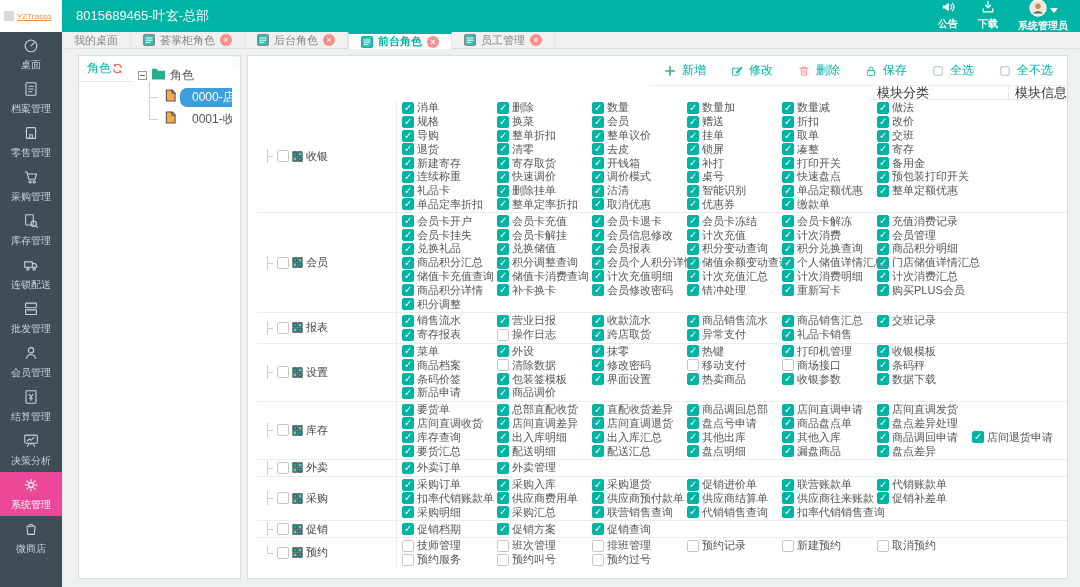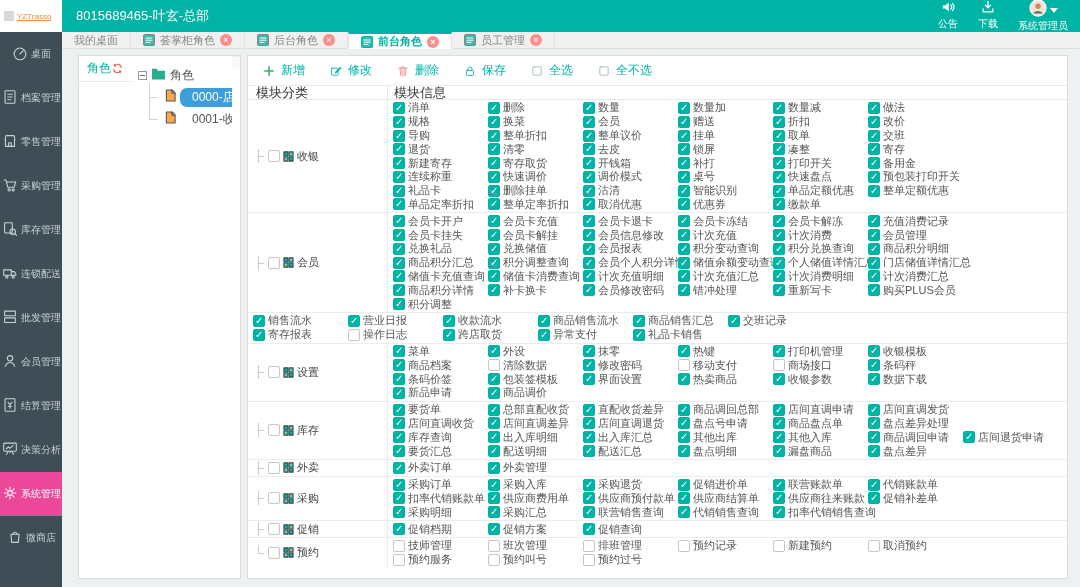--- a/index.html
+++ b/index.html
@@ -7,30 +7,30 @@
   body { font-family:"Liberation Sans","DejaVu Sans",sans-serif; background:#eef1f2; font-size:12px; color:#555; }
   .app { display:flex; flex-direction:column; height:100%; }
 
   
   .topbar { height:32px; background:#00b4a5; display:flex; align-items:center; flex:none; }
   .logo-box { width:62px; height:32px; background:#fff; display:flex; align-items:center; gap:3px; padding:11px 4px; flex:none; }
   .logo-imgph { width:10px; height:10px; background:#d9d9d9; flex:none; }
   .logo-text { color:#ef8a3a; font-size:8px; text-decoration:underline; white-space:nowrap; overflow:hidden; }
   .top-title { color:#fff; font-size:13px; margin-left:14px; }
   .top-right { margin-left:auto; display:flex; align-items:flex-start; gap:20px; padding-right:12px; color:#fff; }
-  .top-item { display:flex; flex-direction:column; align-items:center; gap:0; font-size:10px; cursor:pointer; }
+  .top-item { display:flex; flex-direction:column; align-items:center; gap:0; font-size:10px; cursor:pointer;font-weight:bold; }
   .top-item svg { width:16px; height:16px; }
   .avatar-wrap { display:flex; align-items:center; gap:3px; }
   .avatar-ico svg { width:18px; height:18px; }
   .caret { width:0; height:0; border-left:4px solid transparent; border-right:4px solid transparent; border-top:5px solid #fff; margin-top:2px; }
 
   
   .body { flex:1; display:flex; min-height:0; }
   .sidebar { width:62px; background:#3f4d57; flex:none; display:flex; flex-direction:column; }
-  .side-item { height:44px; display:flex; flex-direction:row; align-items:center; justify-content:center; gap:2px; color:#c6d2d7; font-size:10px; cursor:pointer; }
+  .side-item { height:44px; display:flex; flex-direction:column; align-items:center; justify-content:center; gap:2px; color:#c6d2d7; font-size:10px; cursor:pointer; }
   .side-item svg { width:18px; height:18px; }
   .side-item.active { background:#ec4899; color:#fff; }
 
   .main { flex:1; display:flex; flex-direction:column; min-width:0; }
 
   
   .tabbar { height:17px; background:#f0f0f0; display:flex; align-items:stretch; border-bottom:1px solid #e0e0e0; flex:none; }
   .tab { display:flex; align-items:center; gap:5px; padding:0 12px; font-size:11px; color:#868686; border-right:1px solid #e3e3e3; cursor:pointer; background:transparent; }
   .tab .tab-ico svg { width:12px; height:12px; display:block; }
   .tab.active { background:#fff; color:#00b4a5; font-weight:bold; border-top:2px solid #00b4a5; margin-bottom:-1px; border-left:1px solid #e3e3e3; }
@@ -55,21 +55,21 @@
   .tconn::before { content:""; position:absolute; left:0; top:-4px; bottom:0; border-left:1px solid #d4d4d4; }
   .tconn.last::before { bottom:50%; }
   .tconn::after { content:""; position:absolute; left:0; top:50%; width:9px; border-top:1px solid #d4d4d4; }
   .tree-item svg { width:11px; height:13px; flex:none; }
   .node-label { padding:1px 12px; white-space:nowrap;border-radius:7px; }
   .node-label.selected { background:#3c9fd9; color:#fff; }
   .hscroll { height:12px; flex:none; background:#fafafa; border-top:1px solid #efefef; padding:3px 4px; }
   .hthumb { height:6px; width:90%; background:#dcdcdc; border-radius:3px; }
 
   
-  .perm-panel { flex:1; background:#fff; border:1px solid #dcdcdc; display:flex; flex-direction:column; min-width:0; }
+  .perm-panel { flex:1; background:#fff; border:1px solid #dcdcdc; display:flex; flex-direction:column; min-width:0;align-items:flex-end; }
   .toolbar { height:30px; flex:none; display:flex; align-items:center; gap:24px; padding:0 14px; border-bottom:1px solid #ececec; }
   .tbtn { display:flex; align-items:center; gap:5px; color:#00b4a5; font-size:12px; cursor:pointer; white-space:nowrap; }
   .tbtn svg { width:14px; height:14px; }
   .ic-add { color:#2db566; }
   .ic-teal { color:#00b4a5; }
   .ic-del { color:#f57f7f; }
   .ic-sel { color:#9fb3b9; }
 
   .thead { display:flex; height:14px; flex:none; border-bottom:1px solid #e8e8e8; font-size:13px; color:#333; align-items:center; }
   .col-cat { width:140px; flex:none; padding-left:8px; border-right:1px solid #e8e8e8; height:100%; display:flex; align-items:center; }
@@ -772,20 +772,33 @@
                   </div>
                   <div class="cb-row">
                     <span class="cb-item">
                       <span class="cb checked"></span>
                       <span>积分调整</span>
                     </span>
                   </div>
                 </div>
               </div>
               <div class="section">
+                <div class="sec-cat">
+                  <span class="cconn"></span>
+                  <span class="cb"></span>
+                  <span class="grid-ico">
+                    <svg viewBox="0 0 12 12" fill="none" stroke="currentColor" stroke-width="1.2" stroke-linecap="round" stroke-linejoin="round">
+                      <rect x="1" y="1" width="4.4" height="4.4" fill="#00b4a5"></rect>
+                      <rect x="6.6" y="1" width="4.4" height="4.4" fill="#59cfc3"></rect>
+                      <rect x="1" y="6.6" width="4.4" height="4.4" fill="#59cfc3"></rect>
+                      <rect x="6.6" y="6.6" width="4.4" height="4.4" fill="#00b4a5"></rect>
+                    </svg>
+                  </span>
+                  <span>报表</span>
+                </div>
                 <div class="sec-rows">
                   <div class="cb-row">
                     <span class="cb-item">
                       <span class="cb checked"></span>
                       <span>销售流水</span>
                     </span>
                     <span class="cb-item">
                       <span class="cb checked"></span>
                       <span>营业日报</span>
                     </span>

